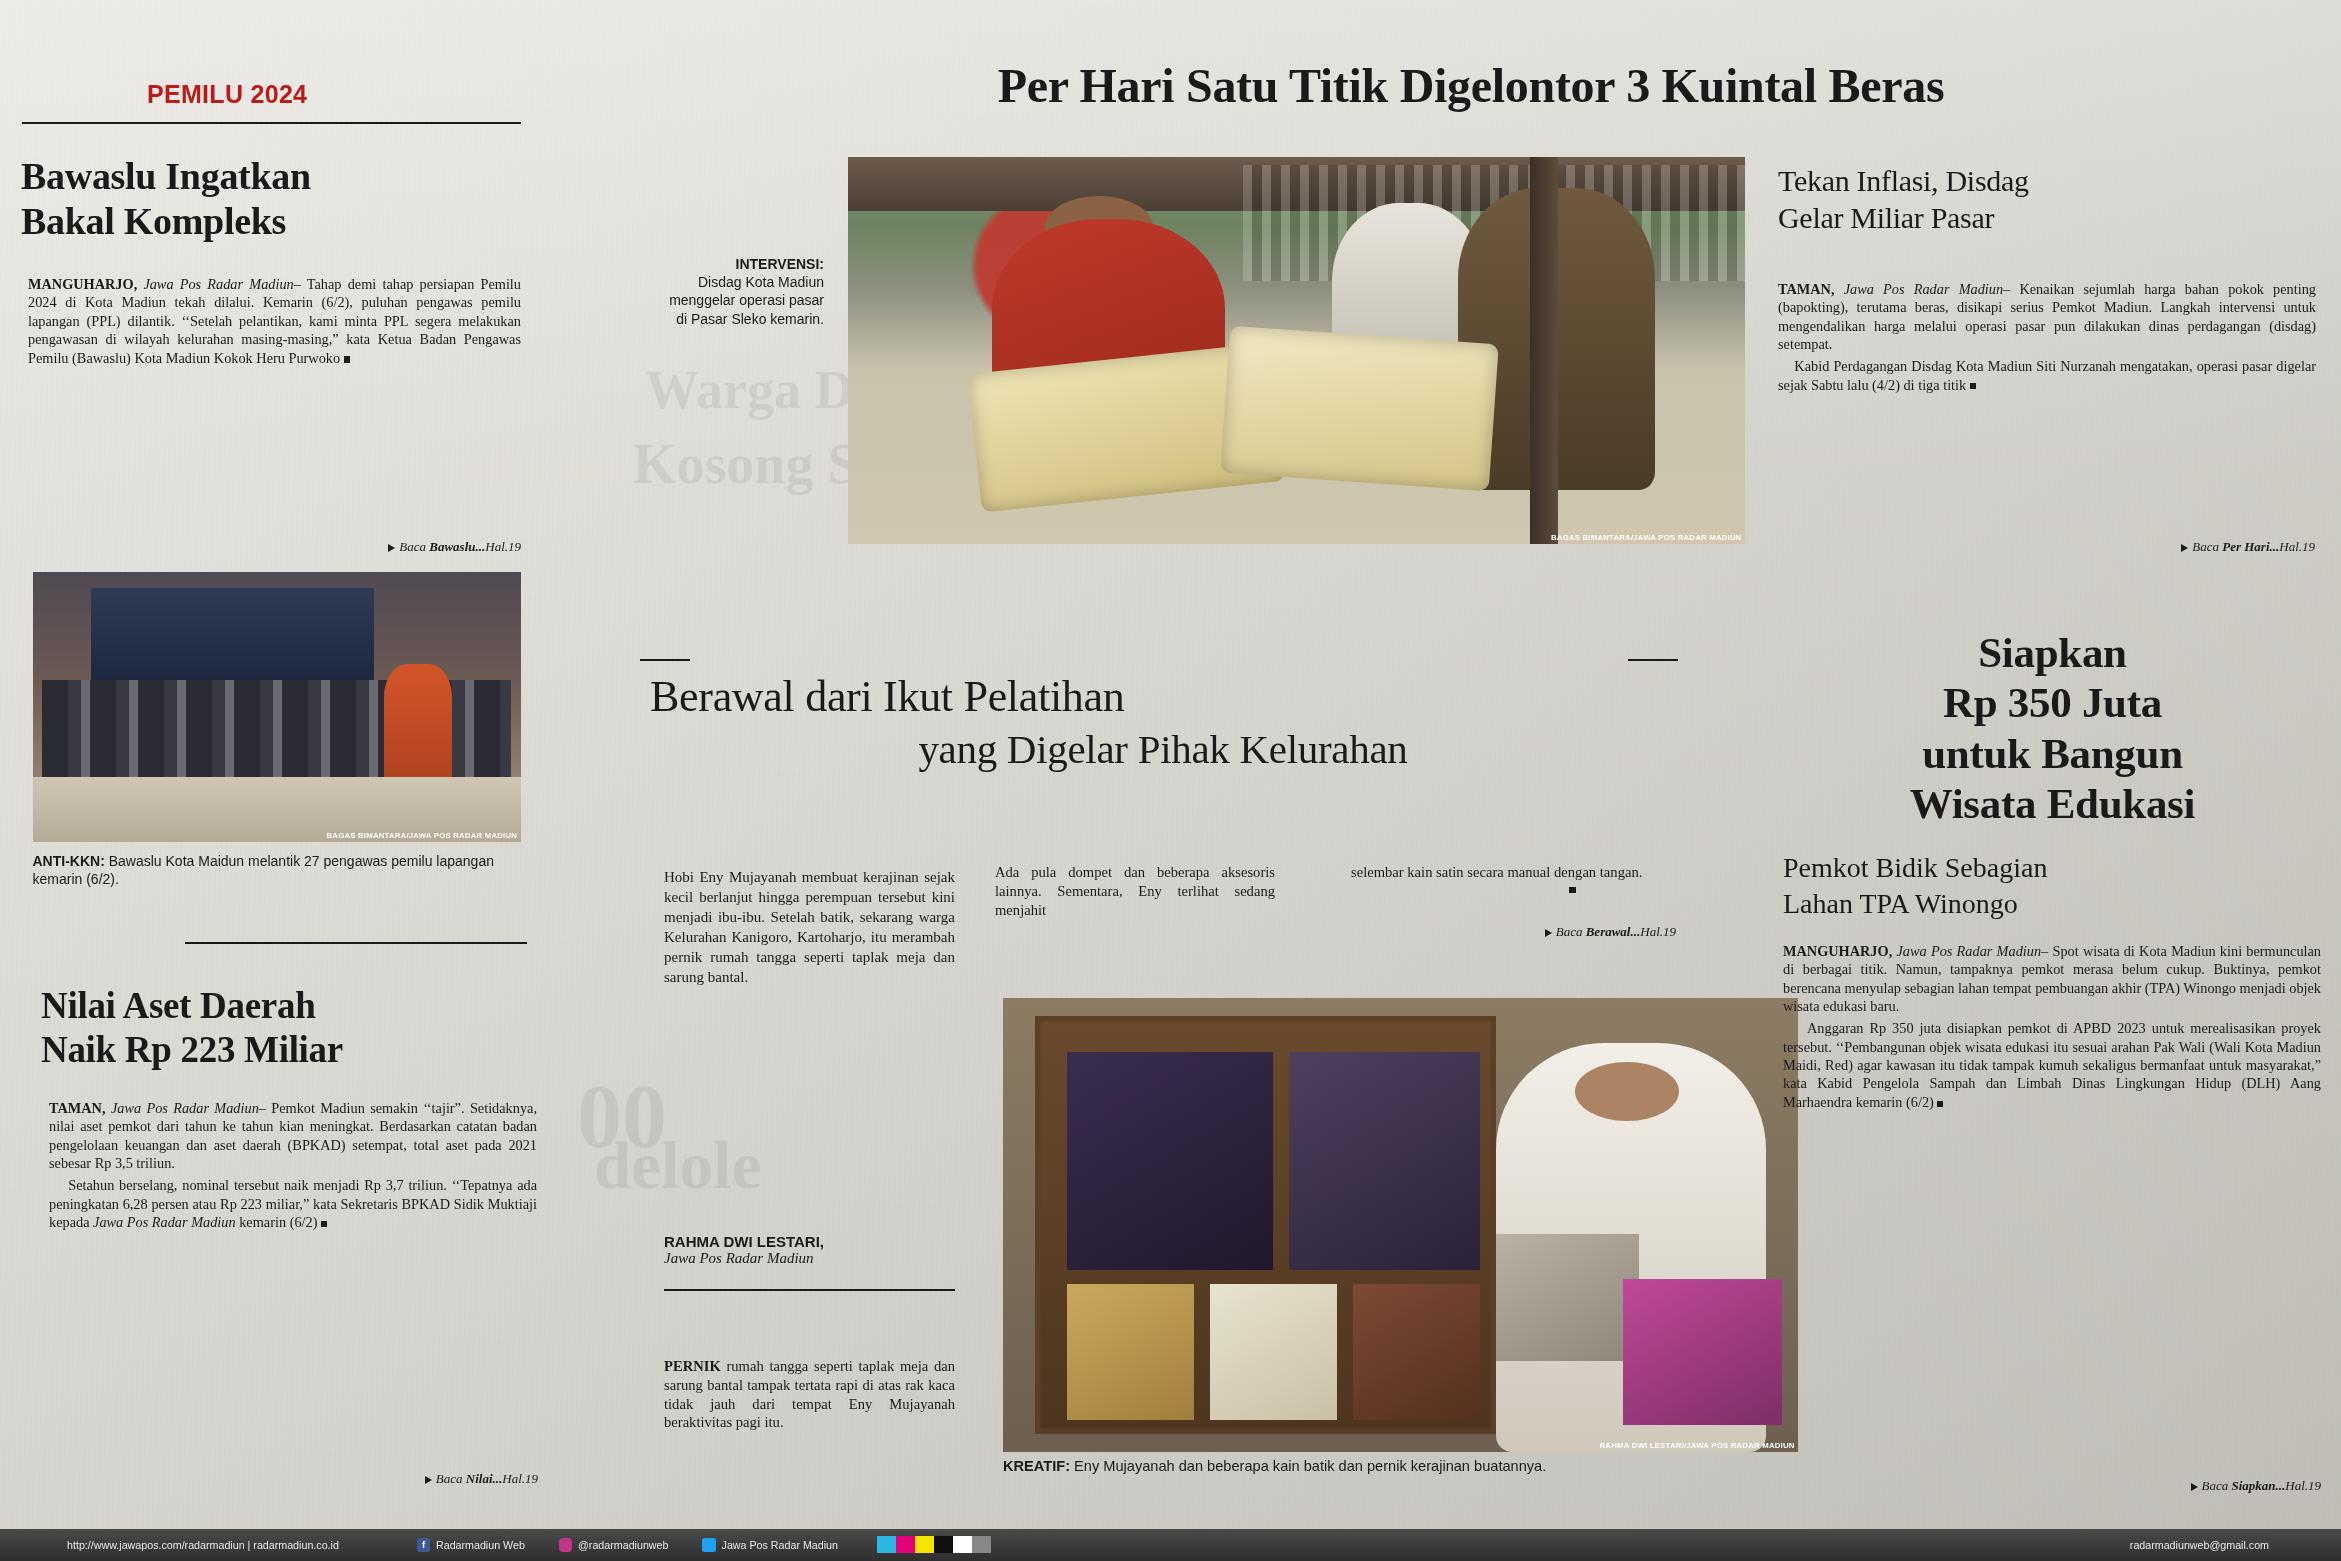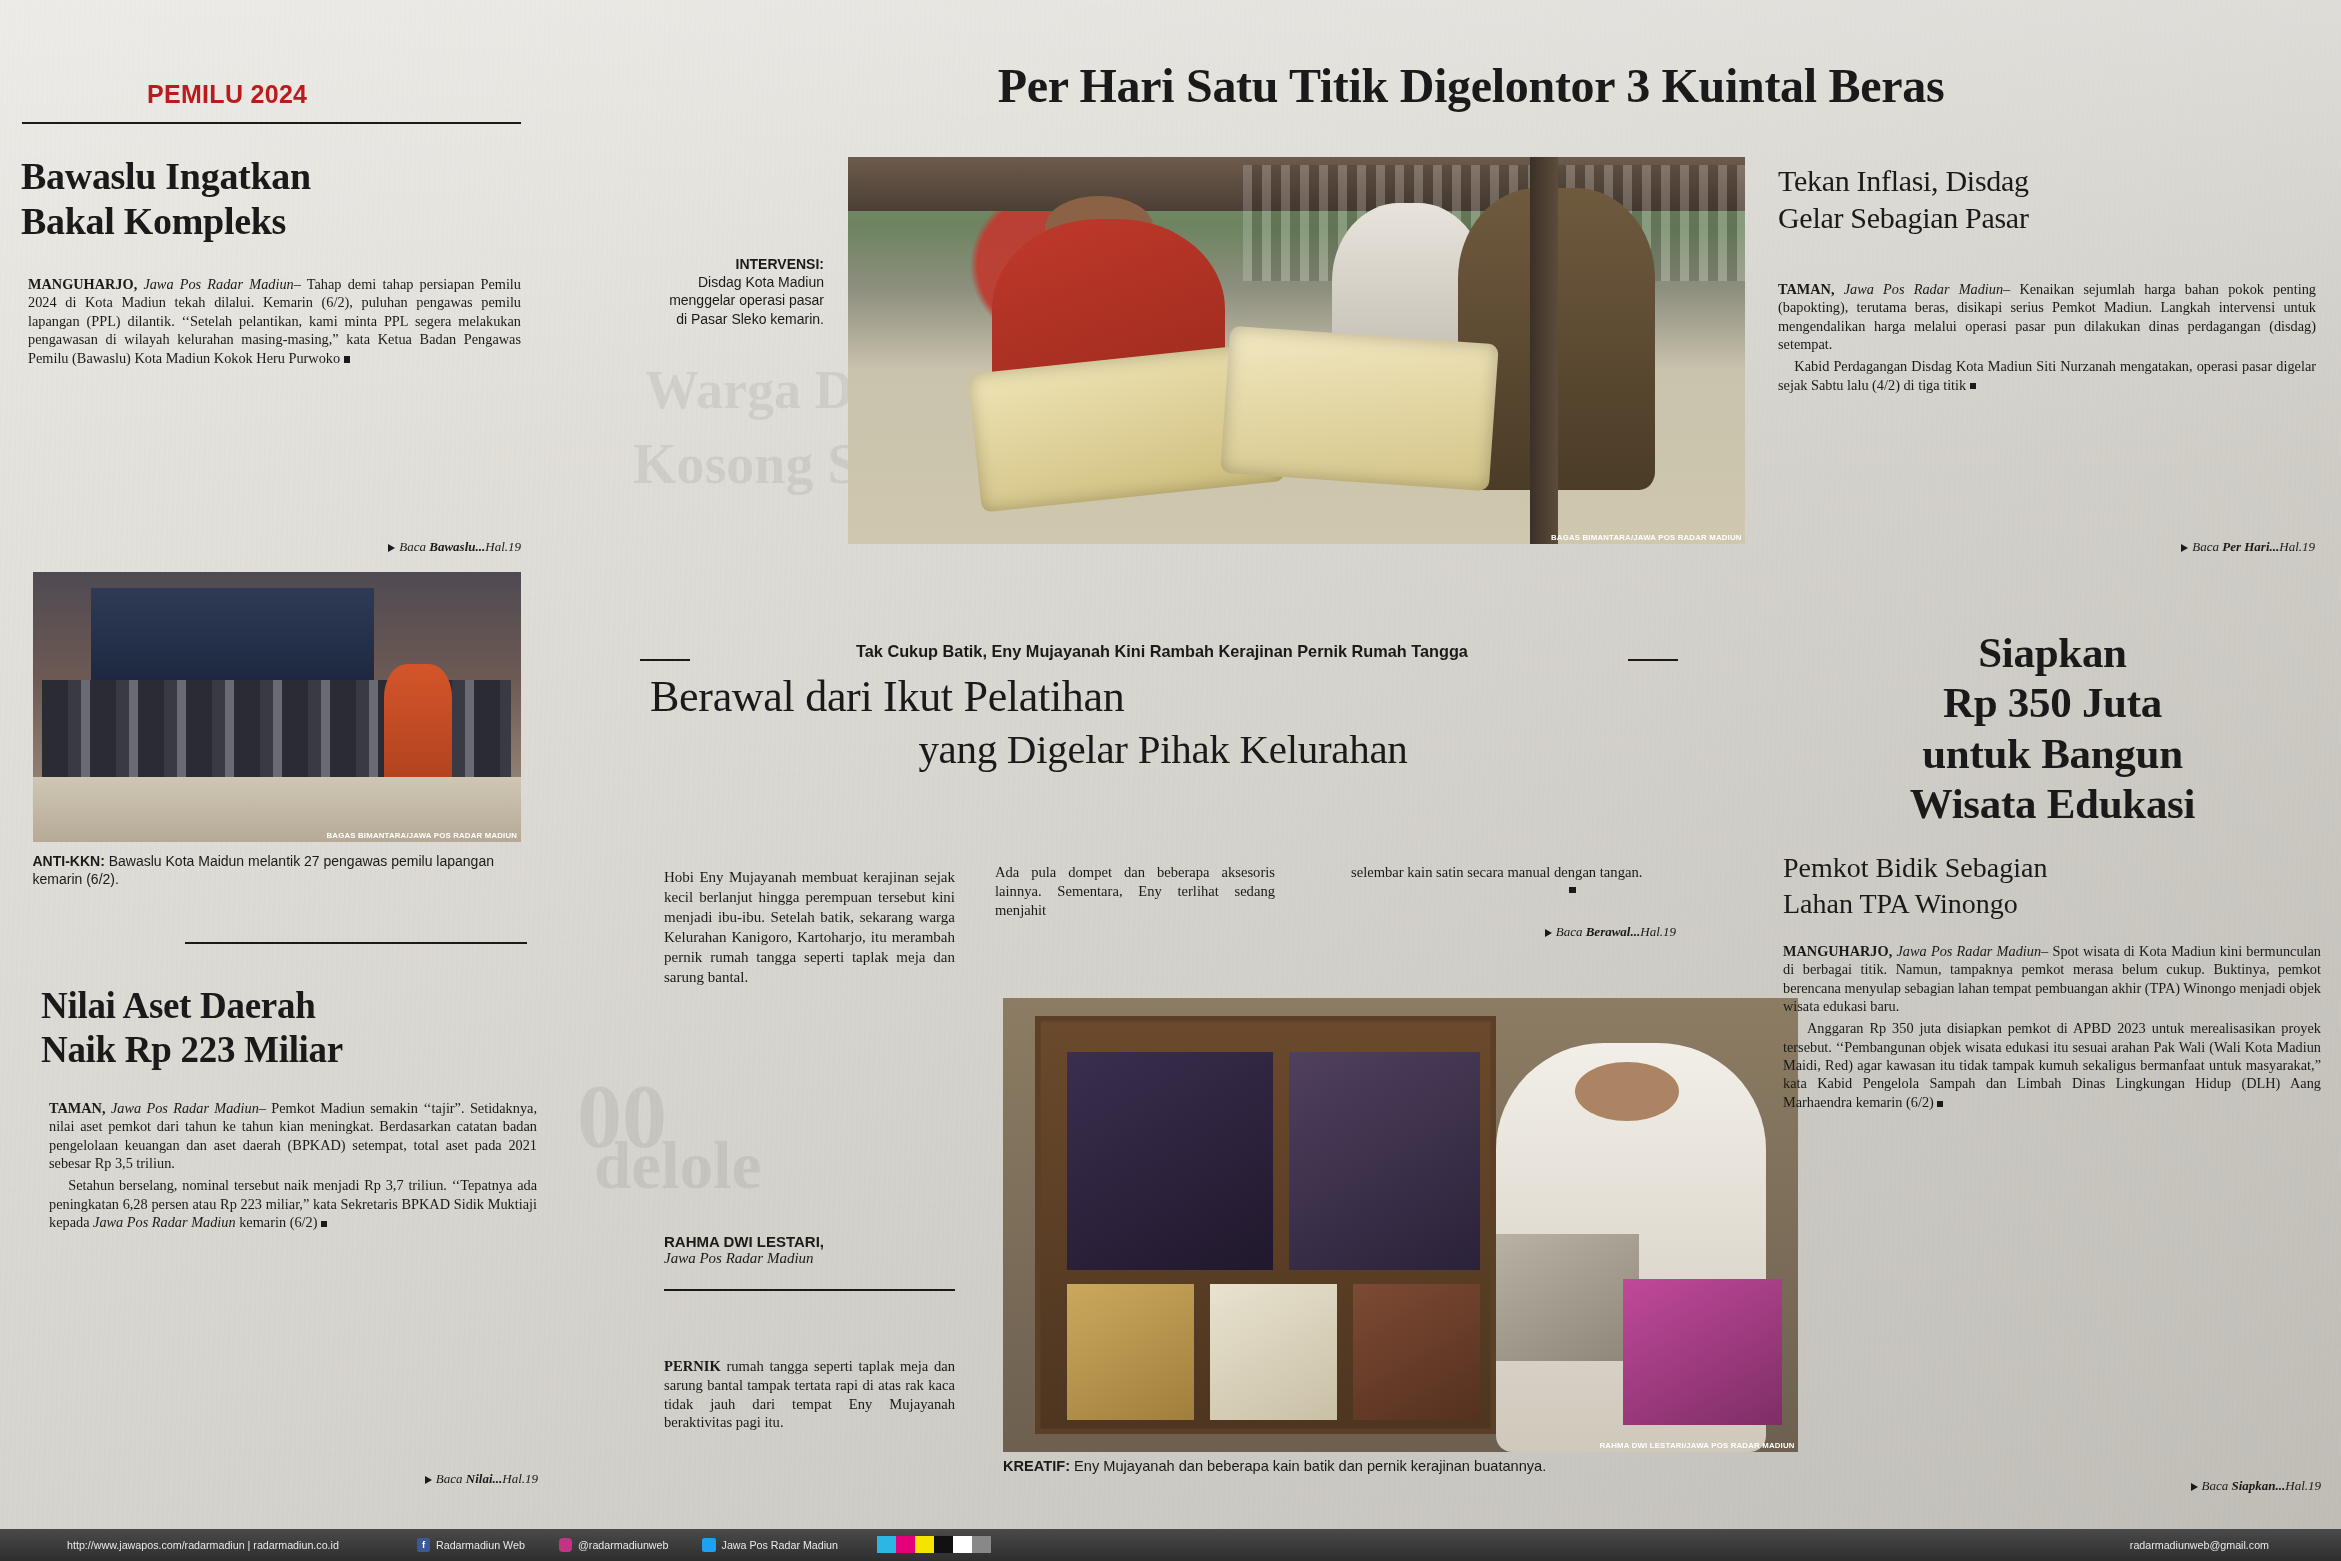--- a/index.html
+++ b/index.html
@@ -206,35 +206,34 @@
       <div class="sack2"></div>
     <div class="cred credit">BAGAS BIMANTARA/JAWA POS RADAR MADIUN</div>
   </div>
 
   <div class="caption" style="position:absolute;left:656px;top:255px;width:168px;text-align:right;font-size:14px;line-height:1.3;">
     <b>INTERVENSI:</b><br>
     <span>Disdag Kota Madiun menggelar operasi pasar di Pasar Sleko kemarin.</span>
   </div>
 
   <div class="hl" style="position:absolute;left:1778px;top:166px;width:549px;font-size:30px;font-weight:normal;">Tekan Inflasi, Disdag</div>
-  <div class="hl" style="position:absolute;left:1778px;top:203px;width:549px;font-size:30px;font-weight:normal;">Gelar Sebagian Pasar</div>
+  <div class="hl" style="position:absolute;left:1778px;top:203px;width:549px;font-size:30px;font-weight:normal;">Gelar Miliar Pasar</div>
 
   <div class="body-col" style="position:absolute;left:1778px;top:280px;width:538px;">
     <p><span class="dl">TAMAN,</span>
       <span class="ital">Jawa Pos Radar Madiun</span><span>– Kenaikan sejumlah harga bahan pokok penting (bapokting), terutama beras, disikapi serius Pemkot Madiun. Langkah intervensi untuk mengendalikan harga melalui operasi pasar pun dilakukan dinas perdagangan (disdag) setempat.</span></p>
     <p style="margin-top:3.4px;">&nbsp;&nbsp;&nbsp;&nbsp;<span>Kabid Perdagangan Disdag Kota Madiun Siti Nurzanah mengatakan, operasi pasar digelar sejak Sabtu lalu (4/2) di tiga titik</span><span class="sq"></span></p>
   </div>
 
   <div class="baca" style="position:absolute;left:1962px;top:539px;width:353px;">
     <span class="tri"></span><span>Baca </span><b>Per Hari...</b><span>Hal.19</span>
   </div>
 
   <div class="rule" style="position:absolute;left:640px;top:659px;width:50px;height:1.7px;"></div>
   <div class="rule" style="position:absolute;left:1628px;top:659px;width:50px;height:1.7px;"></div>
-  <div style="position:absolute;left:691px;top:642px;width:942px;text-align:center;font-family:'Liberation Sans',sans-serif;font-weight:bold;font-size:16.3px;">Tak Cukup Batik, Eny Mujayanah Kini Rambah Kerajinan Pernik Rumah Tangga</div>
 
   <div class="hl" style="position:absolute;left:650px;top:675px;width:1026px;font-size:44px;font-weight:normal;">Berawal dari Ikut Pelatihan</div>
   <div class="hl" style="position:absolute;left:650px;top:729px;width:1026px;text-align:center;font-size:41px;font-weight:normal;">yang Digelar Pihak Kelurahan</div>
 
   <div class="body-col" style="position:absolute;left:664px;top:868px;width:291px;font-size:15px;line-height:1.33;">
     <p>Hobi Eny Mujayanah membuat kerajinan sejak kecil berlanjut hingga perempuan tersebut kini menjadi ibu-ibu. Setelah batik, sekarang warga Kelurahan Kanigoro, Kartoharjo, itu merambah pernik rumah tangga seperti taplak meja dan sarung bantal.</p>
   </div>
 
   <div style="position:absolute;left:664px;top:1233px;width:291px;font-size:15px;">
     <div style="font-family:'Liberation Sans',sans-serif;font-weight:bold;">RAHMA DWI LESTARI,</div>

